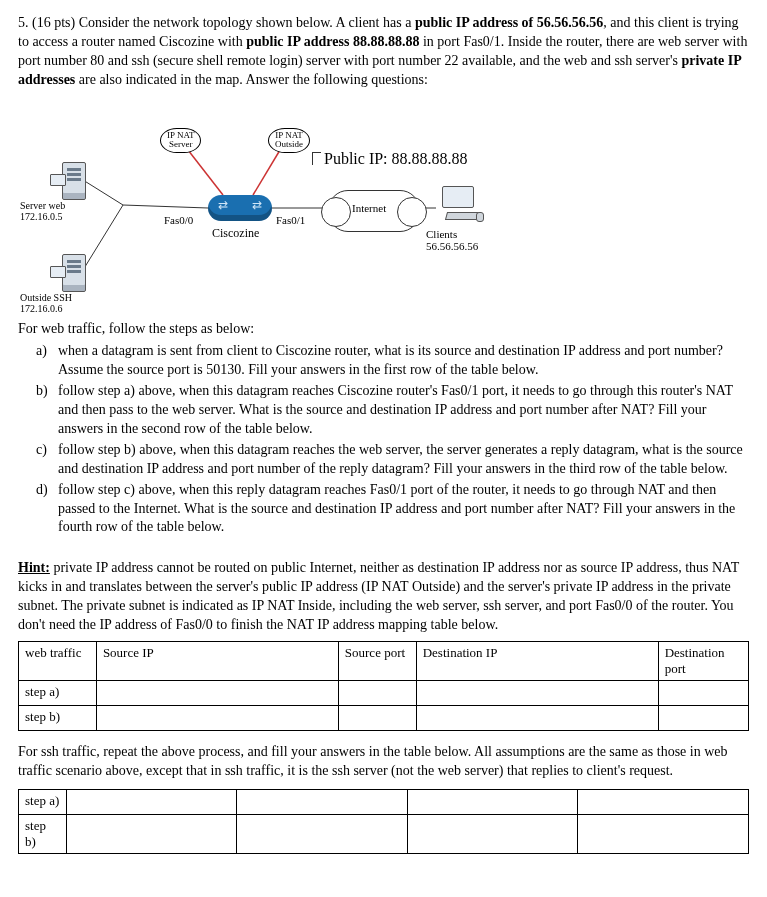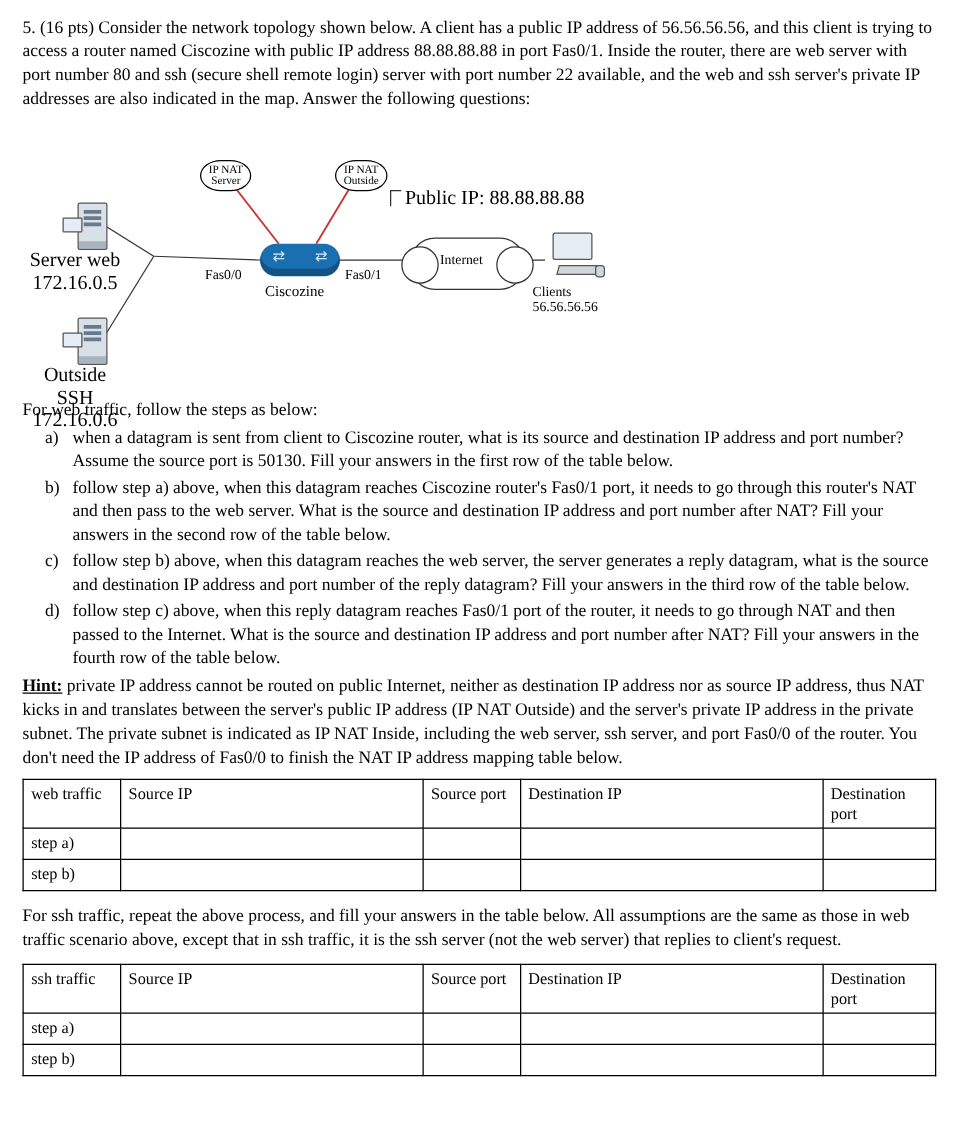--- a/index.html
+++ b/index.html
@@ -1,23 +1,23 @@
 <!DOCTYPE html>
 <html><head>
 <meta charset="utf-8">
 <style>
   body{font-family:"Times New Roman",Times,serif;font-size:14px;color:#000;background:#fff;margin:0;padding:14px 18px;width:767px;box-sizing:border-box}
   .q{line-height:1.35}
-  .bold{font-weight:normal}
+  .bold{font-weight:bold}
   .diagram{position:relative;width:620px;height:210px;margin:10px 0 10px 10px}
   .server{position:absolute;width:36px;height:40px}
   .server .tower{width:22px;height:36px;background:#d8e0e8;border:1px solid #555;border-radius:2px;position:absolute;right:0;top:2px;box-shadow:inset 0 -6px 0 #aab4c0}
   .server .tower .slot{width:14px;height:3px;background:#6a7a8a;position:absolute;left:4px}
   .server .mon{width:14px;height:10px;border:1px solid #555;background:#e6edf4;position:absolute;left:0;top:14px;border-radius:1px}
-  .srvlabel{position:absolute;font-size:16px;text-align:center;width:80px}
+  .srvlabel{position:absolute;font-size:10px;text-align:left;width:80px}
   .badge{position:absolute;border:1px solid #000;border-radius:50%/60%;padding:2px 6px;font-size:9px;text-align:center;line-height:1.1;background:#fff}
   .piplabel{position:absolute;font-size:16px}
   .router{position:absolute;width:64px;height:26px;background:#1a6fb0;border-radius:13px/13px;left:180px;top:95px;box-shadow:inset 0 -6px 0 rgba(0,0,0,.25)}
   .router .arrow{position:absolute;color:#cfe6f8;font-size:12px}
   .rlabel{position:absolute;font-size:12px}
   .iface{position:absolute;font-size:11px}
   .internet{position:absolute;left:300px;top:90px;width:90px;height:52px}
   .cloud{width:90px;height:40px;border:1px solid #333;border-radius:20px;background:#fff;position:relative}
   .cloud:before,.cloud:after{content:"";position:absolute;border:1px solid #333;background:#fff;border-radius:50%}
   .cloud:before{width:28px;height:28px;left:-8px;top:6px}
@@ -26,21 +26,21 @@
   .client{position:absolute;left:408px;top:86px;width:46px;height:40px}
   .client .mon2{width:30px;height:20px;border:1px solid #555;background:#e6edf4;border-radius:2px;position:absolute;left:6px;top:0}
   .client .kb{width:30px;height:6px;border:1px solid #555;background:#d0d6dc;position:absolute;left:10px;top:26px;transform:skewX(-15deg)}
   .client .mouse{width:6px;height:8px;border:1px solid #555;background:#d0d6dc;position:absolute;left:40px;top:26px;border-radius:3px}
   .clilabel{position:absolute;font-size:11px;text-align:left;width:80px;left:398px;top:128px}
   svg.lines{position:absolute;left:0;top:0}
   .puboutline{position:absolute;left:284px;top:52px;width:8px;height:12px;border:1px solid #333;border-right:none;border-bottom:none}
   .steps ol{counter-reset:step;list-style:none;padding-left:40px;margin:4px 0}
   .steps li{margin:2px 0;position:relative;padding-left:0}
   .steps li:before{counter-increment:step;content:counter(step,lower-alpha)")";position:absolute;left:-22px}
-  .hintline{margin-top:4px}
+  .hintline{margin-top:22px}
   .underline{text-decoration:underline;font-weight:bold}
   table{border-collapse:collapse;width:100%;margin:6px 17px 12px 0;font-size:13px}
   th,td{border:1px solid #000;padding:3px 6px;text-align:left;vertical-align:top;height:18px}
   th{font-weight:normal}
   .para{margin:8px 0}
   input[type=text]{width:100%;border:none;font-family:inherit;font-size:13px;padding:0;background:transparent}
 </style>
 </head>
 <body>
 
@@ -157,27 +157,20 @@
         <td><input type="text" style=""></td>
         <td><input type="text" style=""></td>
       </tr>
 </tbody>
   </table>
 
 <div class="q para">For ssh traffic, repeat the above process, and fill your answers in the table below. All assumptions are the same as those in web traffic scenario above, except that in ssh traffic, it is the ssh server (not the web server) that replies to client's request.</div>
 
 <table>
   <tbody>
-      <tr>
-    <th style="width:62px">ssh traffic</th>
-    <th style="width:220px">Source IP</th>
-    <th style="width:62px">Source port</th>
-    <th style="width:220px">Destination IP</th>
-    <th style="width:74px">Destination port</th>
-  </tr>
   <tr>
         <td>step a)</td>
         <td><input type="text" style=""></td>
         <td><input type="text" style=""></td>
         <td><input type="text" style=""></td>
         <td><input type="text" style=""></td>
       </tr>
   <tr>
         <td>step b)</td>
         <td><input type="text" style=""></td>

